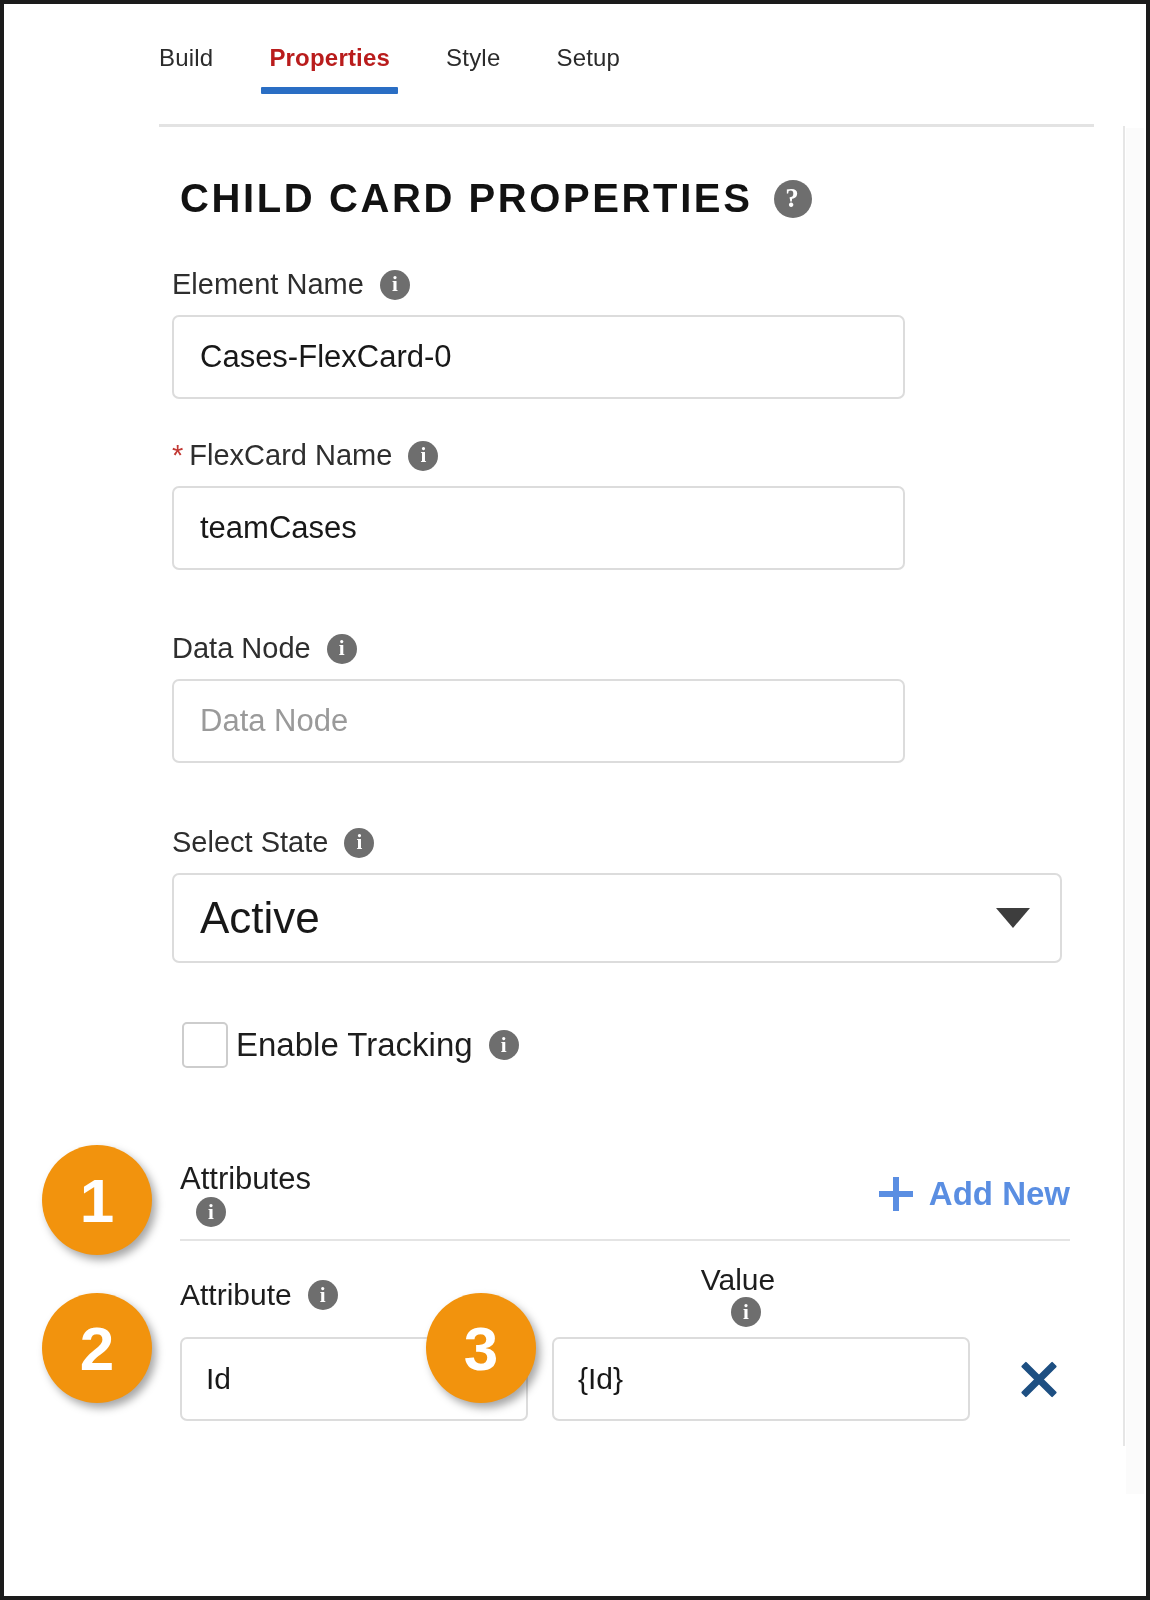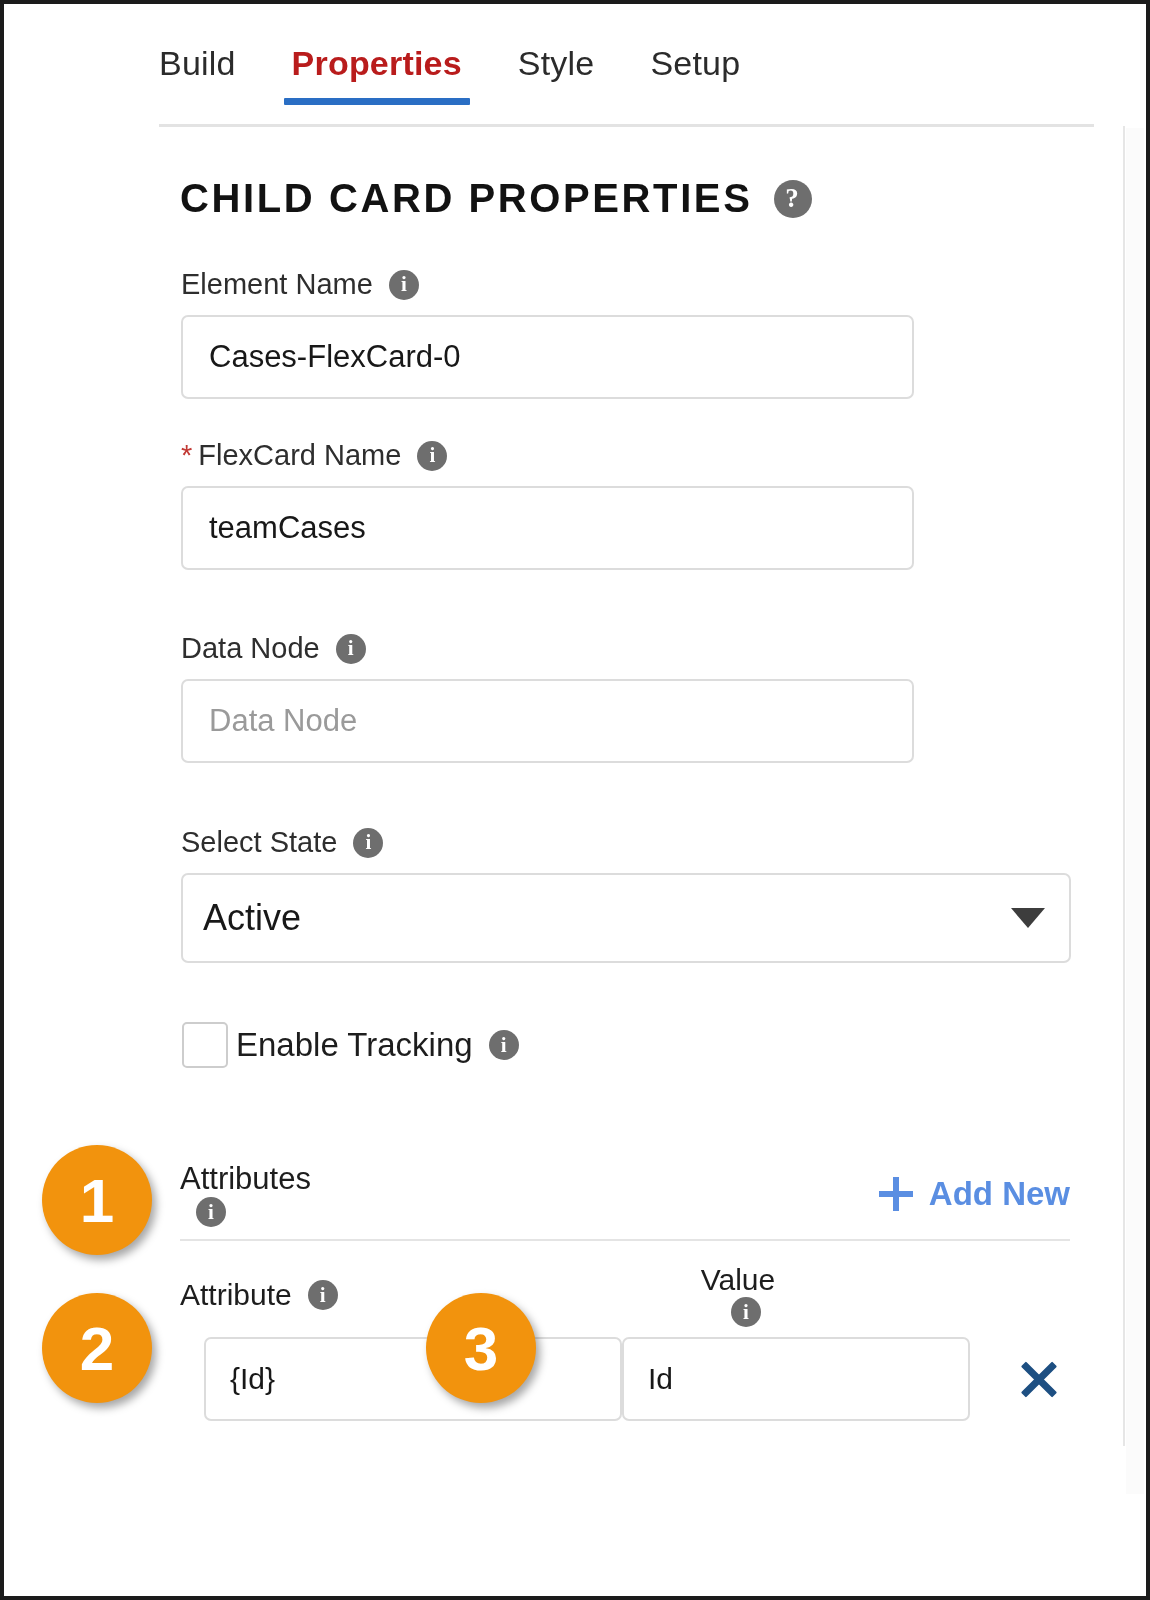--- a/index.html
+++ b/index.html
@@ -27,21 +27,21 @@
     top: 32px;
     width: 935px;
     height: 90px;
     display: flex;
     align-items: flex-start;
   }
   .tab {
     position: relative;
     padding: 8px 0 22px 0;
     margin-right: 56px;
-    font-size: 34px;
+    font-size: 24px;
     color: #2b2b2b;
     letter-spacing: .2px;
     cursor: pointer;
     white-space: nowrap;
   }
   .tab.active {
     font-weight: bold;
     color: #b91c1c;
   }
   .tab.active::after {
@@ -127,21 +127,21 @@
     height: 30px;
     font-size: 21px;
     margin-left: 16px;
     font-family: "Liberation Serif", serif;
     cursor: pointer;
   }
 
   
   .field {
     position: absolute;
-    left: 177px;
+    left: 168px;
     width: 890px;
   }
   .field-label {
     font-size: 29px;
     color: #2e2e2e;
     display: flex;
     align-items: center;
     margin-bottom: 14px;
     white-space: nowrap;
   }
@@ -170,22 +170,22 @@
   .select-box {
     box-sizing: border-box;
     width: 890px;
     height: 90px;
     border: 2px solid #dcdcdc;
     border-radius: 7px;
     background: #ffffff;
     display: flex;
     align-items: center;
     justify-content: space-between;
-    padding: 0 20px;
-    font-size: 36px;
+    padding: 0 26px;
+    font-size: 44px;
     color: #181818;
     cursor: pointer;
   }
   .caret {
     width: 0; height: 0;
     border-left: 17px solid transparent;
     border-right: 17px solid transparent;
     border-top: 20px solid #3d3d3d;
     margin-right: 4px;
   }
@@ -432,22 +432,22 @@
         <span>Attribute</span>
         <span class="circ-icon info-icon">i</span>
       </div>
       <div class="col-val col-head">
         <span>Value</span>
         <span class="circ-icon info-icon">i</span>
       </div>
     </div>
 
     <div class="attr-row">
+      <div class="attr-input">Id</div>
       <div class="attr-input val-input">{Id}</div>
-      <div class="attr-input">Id</div>
       <div class="x-btn"></div>
     </div>
 
   </div>
 
   <div class="badge" id="badge-1">1</div>
   <div class="badge" id="badge-2">2</div>
   <div class="badge" id="badge-3">3</div>
 
 </div>

